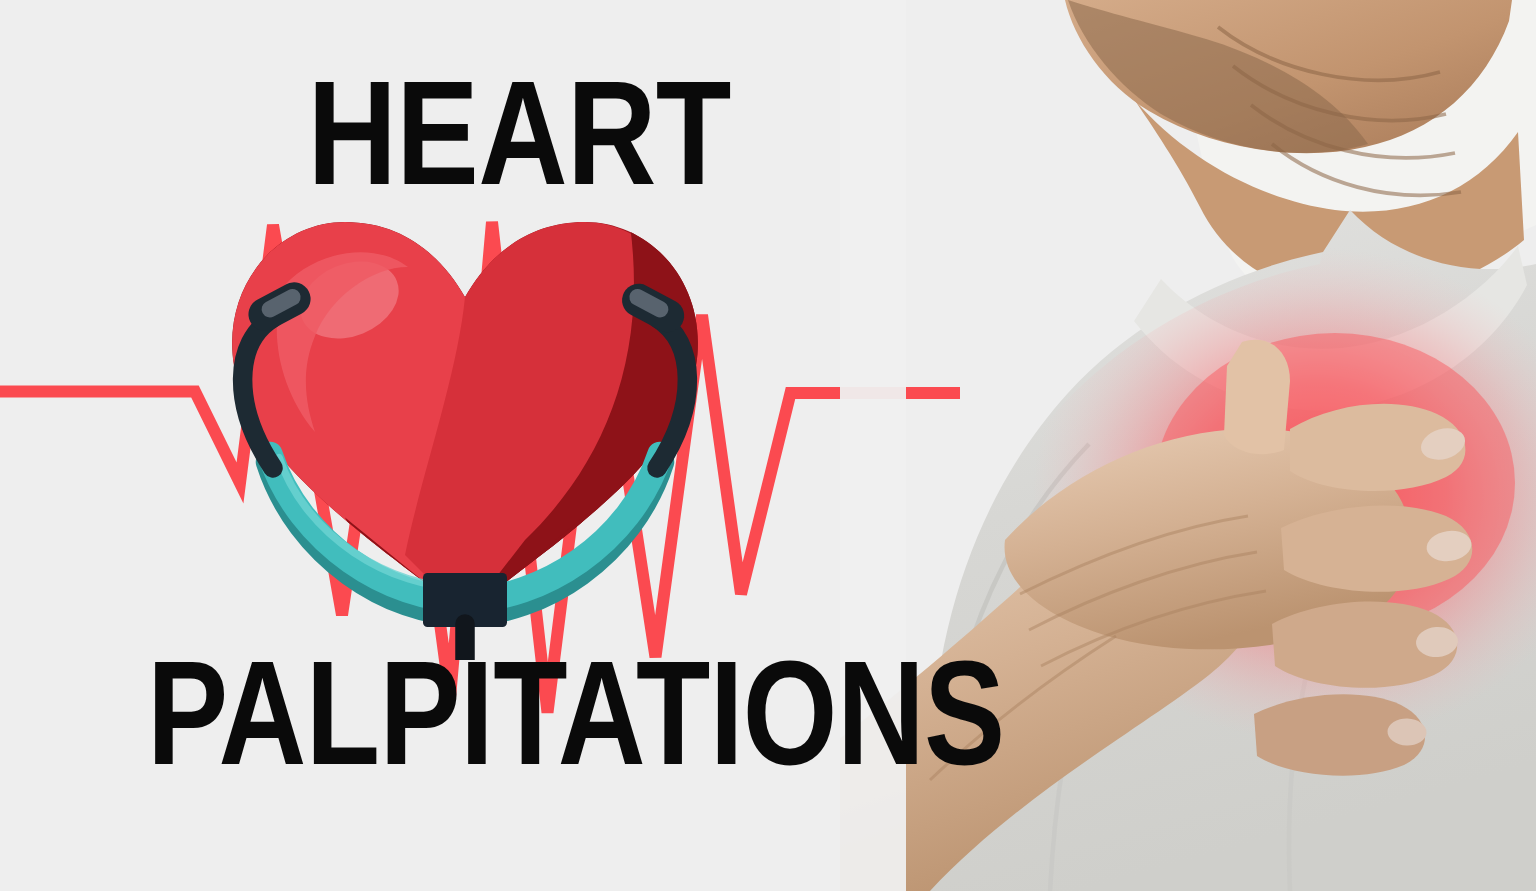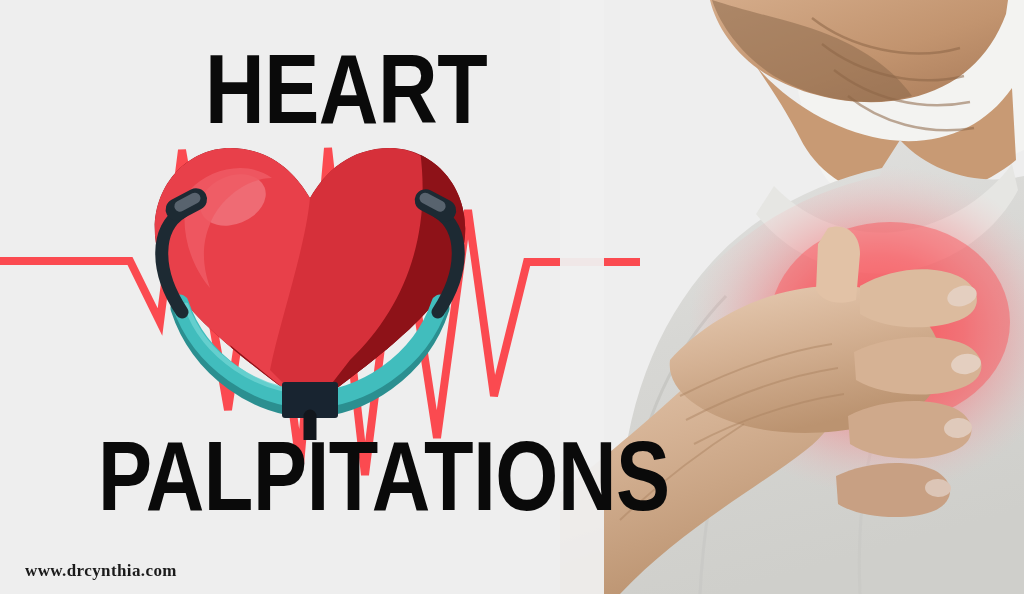--- a/index.html
+++ b/index.html
@@ -276,15 +276,14 @@
       </g>
 
       <rect x="0" y="0" width="44" height="594" fill="#efefef" opacity="0.95"></rect>
     </svg>
   </div>
 
   <div class="title" id="title-heart">HEART</div>
 
   <div class="title" id="title-palp">PALPITATIONS</div>
 
-  <div id="website">www.drcynthia.com</div>
 
 </div>
 
 </body></html>

